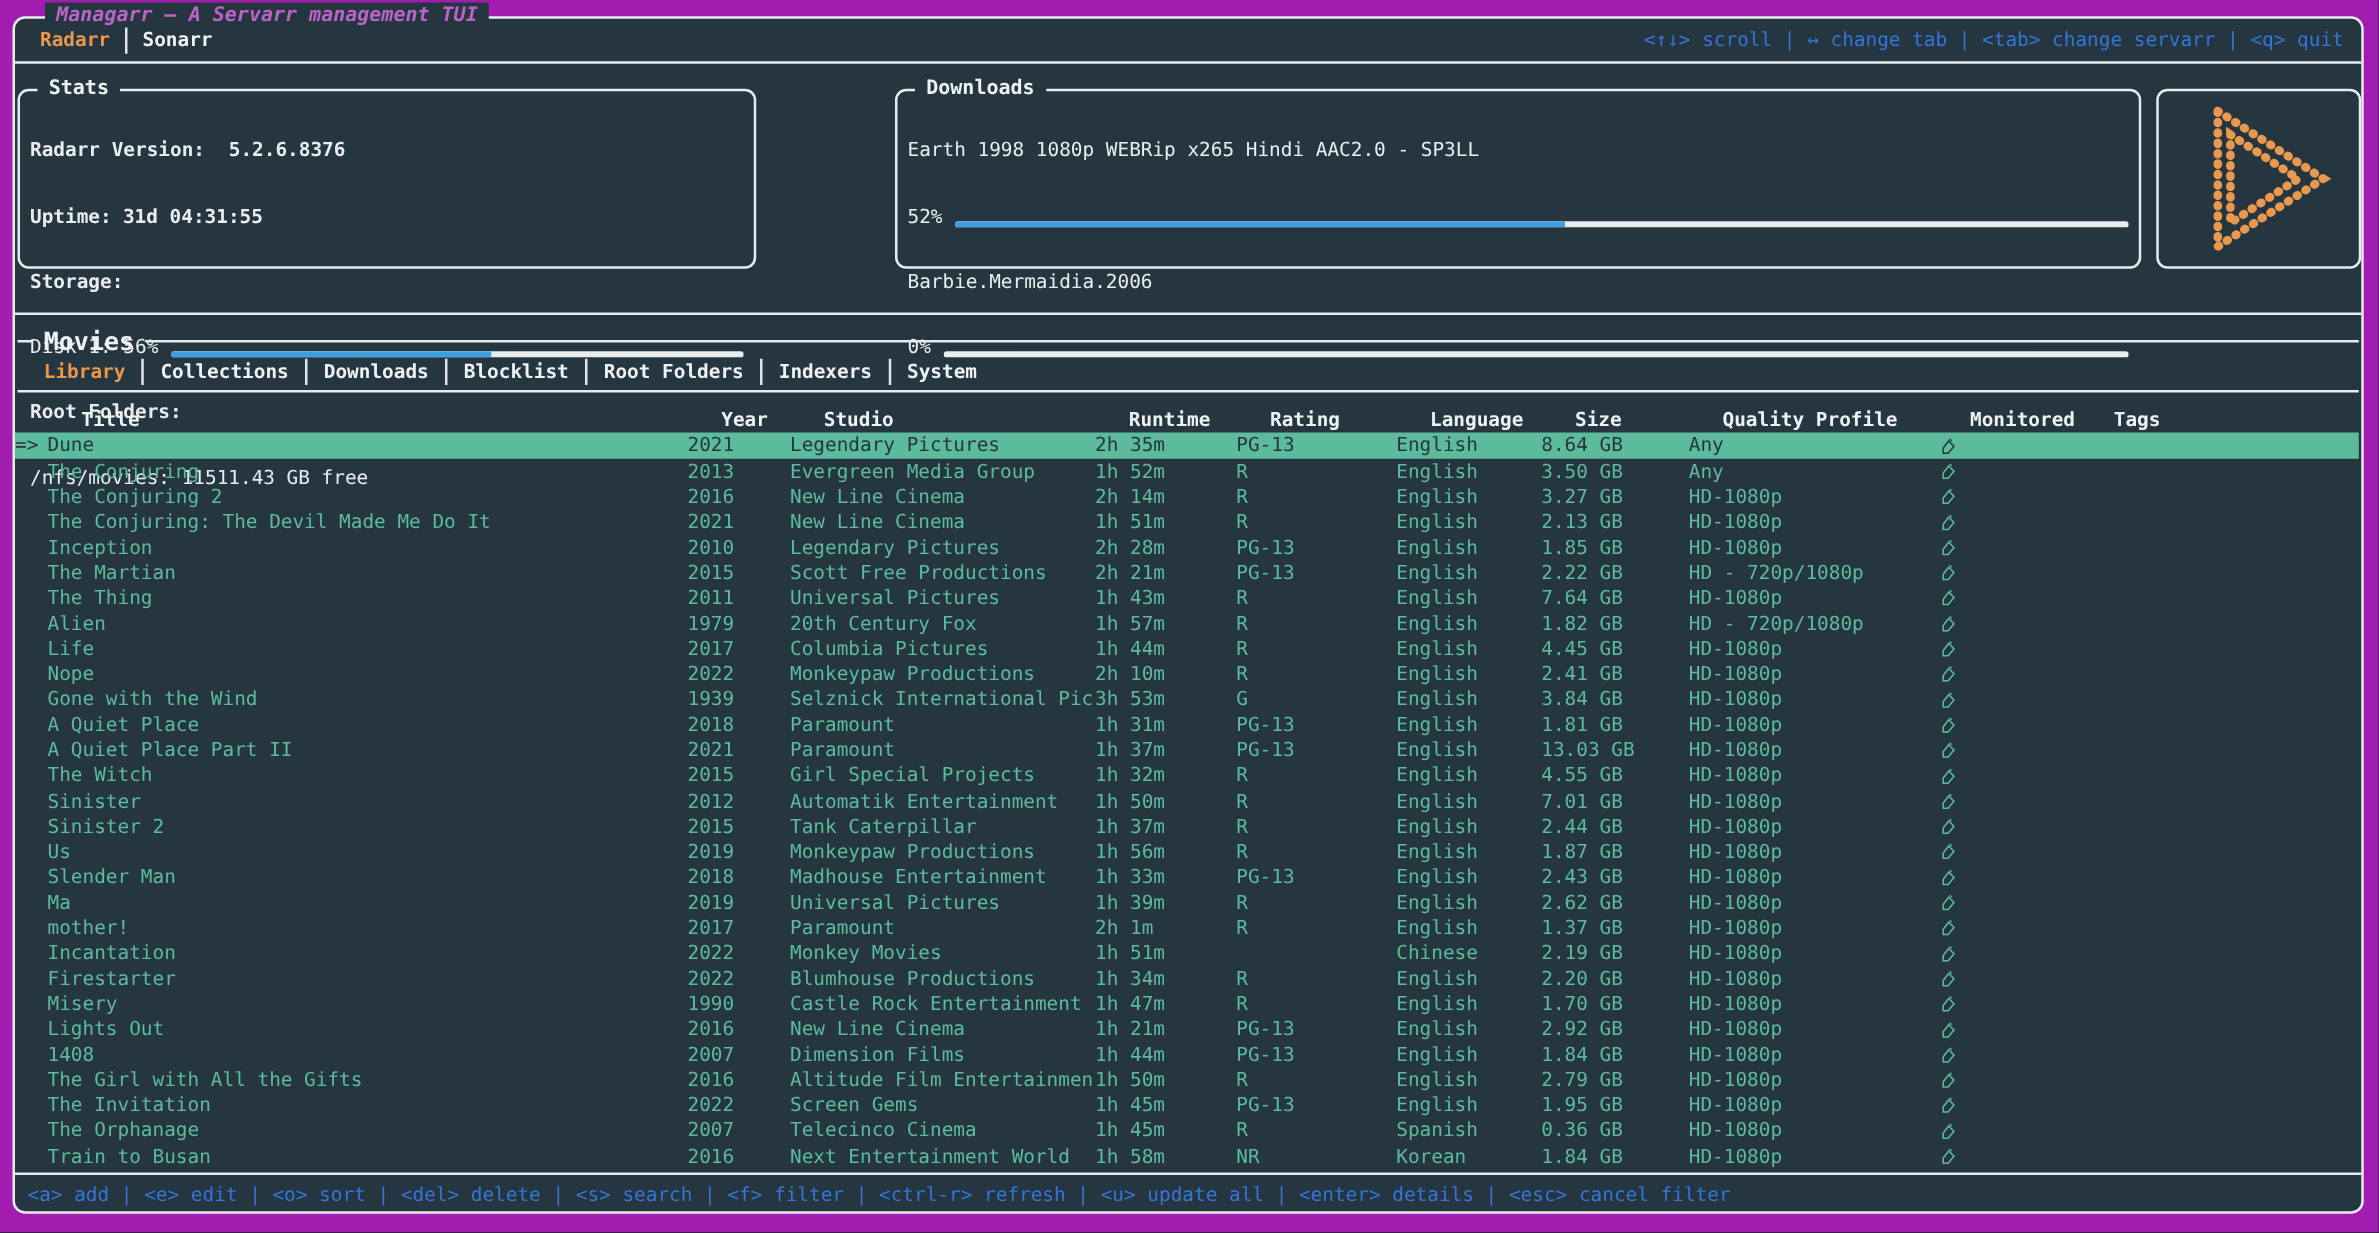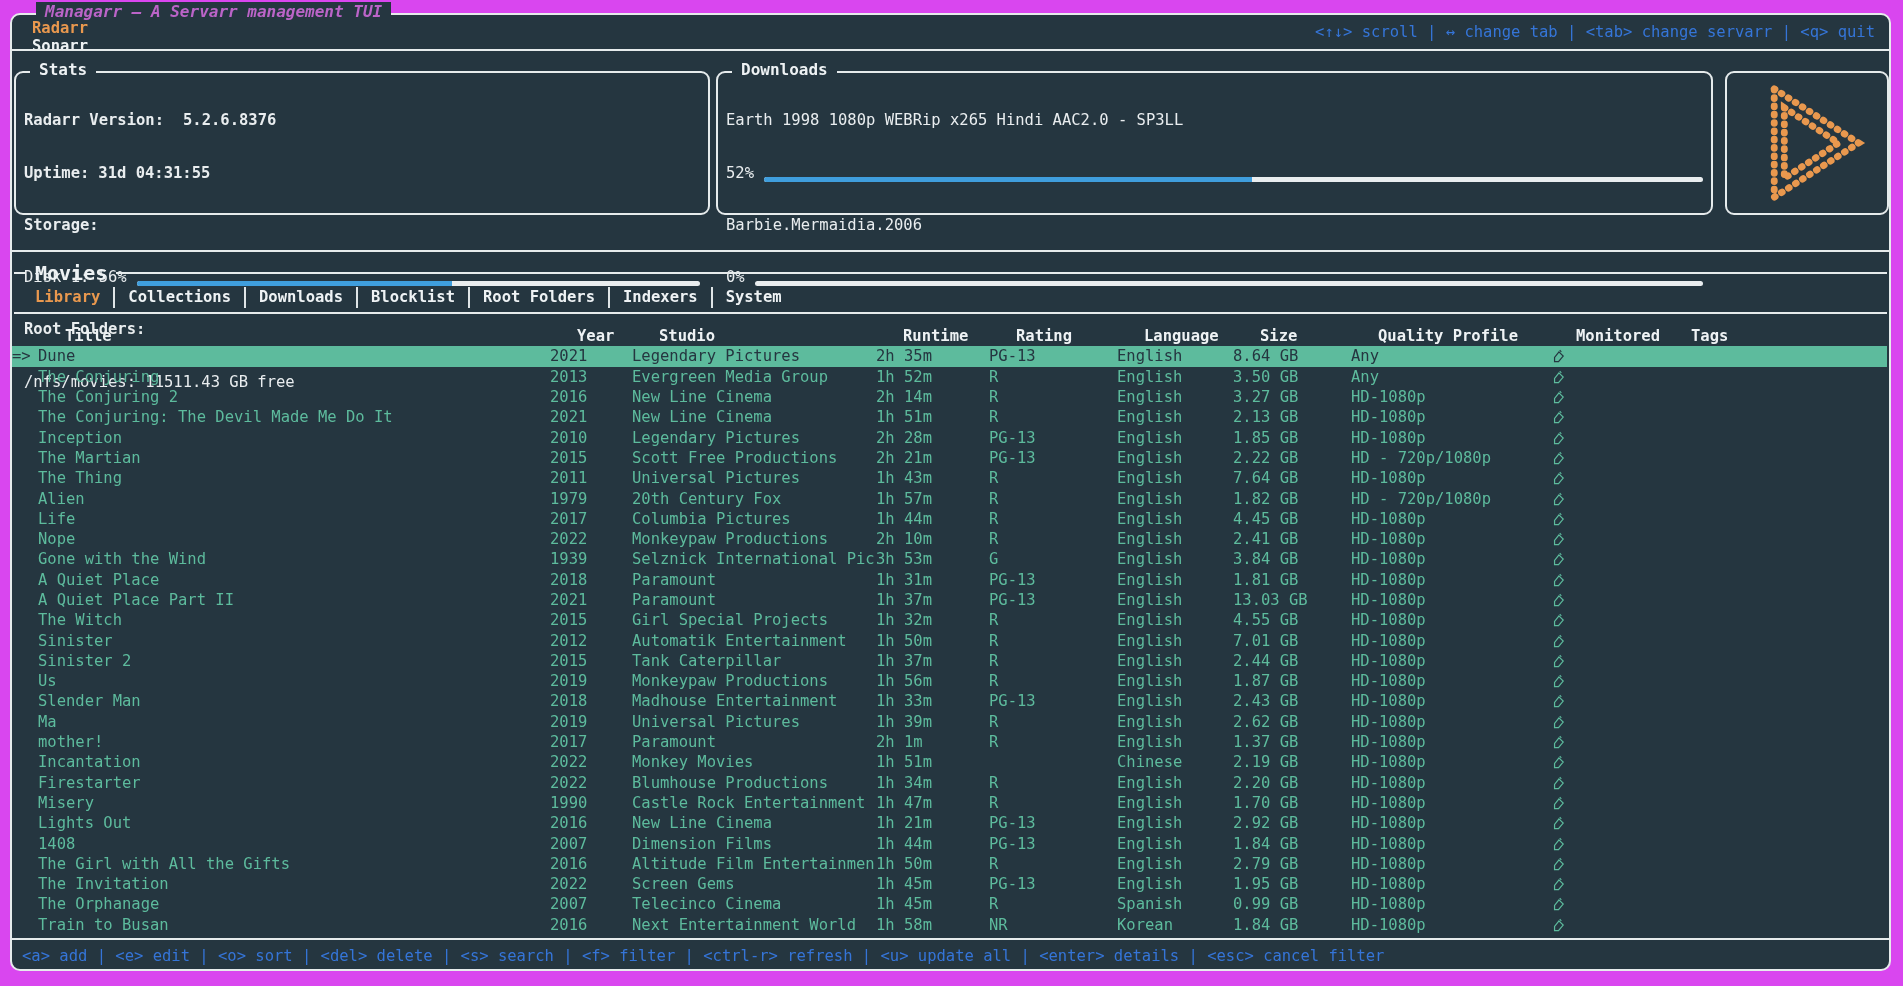--- a/index.html
+++ b/index.html
@@ -1,23 +1,23 @@
 <!DOCTYPE html>
 <html><head>
 <meta charset="utf-8">
 <style>
   html,body{margin:0;padding:0;background:#10181d;}
-  .screen{position:relative;width:1903px;height:986px;background:#d946ef;
+  .screen{position:relative;width:1903px;height:986px;background:#a21caf;
           font-family:"DejaVu Sans Mono",monospace;font-size:15.5px;color:#e9edef;
           overflow:hidden;}
   .frame{position:absolute;left:10px;top:13px;width:1881px;height:958px;
          border:2px solid #e6ebec;border-radius:10px;background:#253640;box-sizing:border-box;}
   .app-title{position:absolute;left:24px;top:-13px;background:#253640;padding:0 9px;
              color:#bb64c8;font-style:italic;font-weight:bold;font-size:16px;white-space:nowrap;}
-  .servarr-tabs{position:absolute;left:8px;top:4px;height:26px;display:flex;align-items:center;flex-direction:column;}
+  .servarr-tabs{position:absolute;left:8px;top:4px;height:26px;display:flex;align-items:center;}
   .stab{padding:0 12px;font-weight:bold;color:#eef2f4;cursor:default;white-space:nowrap;}
   .stab.active{color:#e9984e;}
   .vsep{width:2px;height:21px;background:#dfe5e7;}
   .top-help{position:absolute;right:14px;top:4px;height:26px;display:flex;align-items:center;
             color:#3575d8;white-space:nowrap;margin-left:32px;}
   .hline{position:absolute;height:2px;background:#e6ebec;}
   .panel{position:absolute;top:56px;height:144px;border:2px solid #e6ebec;border-radius:9px;
          box-sizing:border-box;background:#253640;}
   .panel-legend{position:absolute;top:-13px;left:14px;background:#253640;padding:0 9px;
                 font-weight:bold;color:#eef2f4;font-size:16px;}
@@ -57,21 +57,21 @@
     <div class="servarr-tabs">
         <span class="stab active">Radarr</span>
         <div class="vsep"></div>
         <span class="stab">Sonarr</span>
       </div>
 
     <div class="top-help">&lt;↑↓&gt; scroll | ↔ change tab | &lt;tab&gt; change servarr | &lt;q&gt; quit</div>
 
     <div class="hline" style="left:0;right:0;top:34px;"></div>
 
-    <div class="panel" style="left:2px;width:696px;">
+    <div class="panel" style="left:2px;width:591px;">
       <div class="panel-legend">Stats</div>
       <div class="panel-body">
         <div class="tline b">
             <span>Radarr Version:</span>
             <span class="gap2">5.2.6.8376</span>
           </div>
         <div class="tline b">
             <span>Uptime:</span>
             <span class="gap1">31d 04:31:55</span>
           </div>
@@ -593,21 +593,21 @@
           <div></div>
         </div>
         <div class="trow">
           <div></div>
           <div>The Orphanage</div>
           <div>2007</div>
           <div>Telecinco Cinema</div>
           <div>1h 45m</div>
           <div>R</div>
           <div>Spanish</div>
-          <div>0.99 GB</div>
+          <div>0.36 GB</div>
           <div>HD-1080p</div>
           <div><svg width="15" height="15" viewBox="0 0 16 16" class="tagicon">
               <path d="M8.5 3 L13 7.5 L8 13.5 L3.8 13.5 L3.8 9 Z" fill="none" stroke="currentColor" stroke-width="1.3"></path>
               <path d="M9.3 1.2 L11 3" fill="none" stroke="currentColor" stroke-width="1.2"></path>
             </svg></div>
           <div></div>
         </div>
         <div class="trow">
           <div></div>
           <div>Train to Busan</div>

